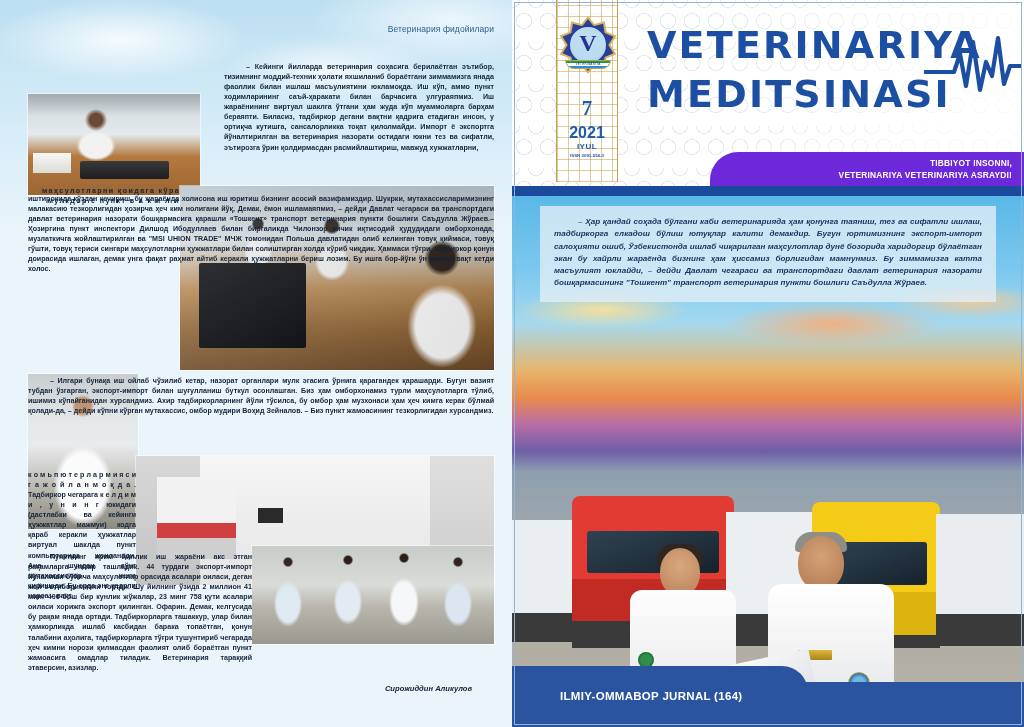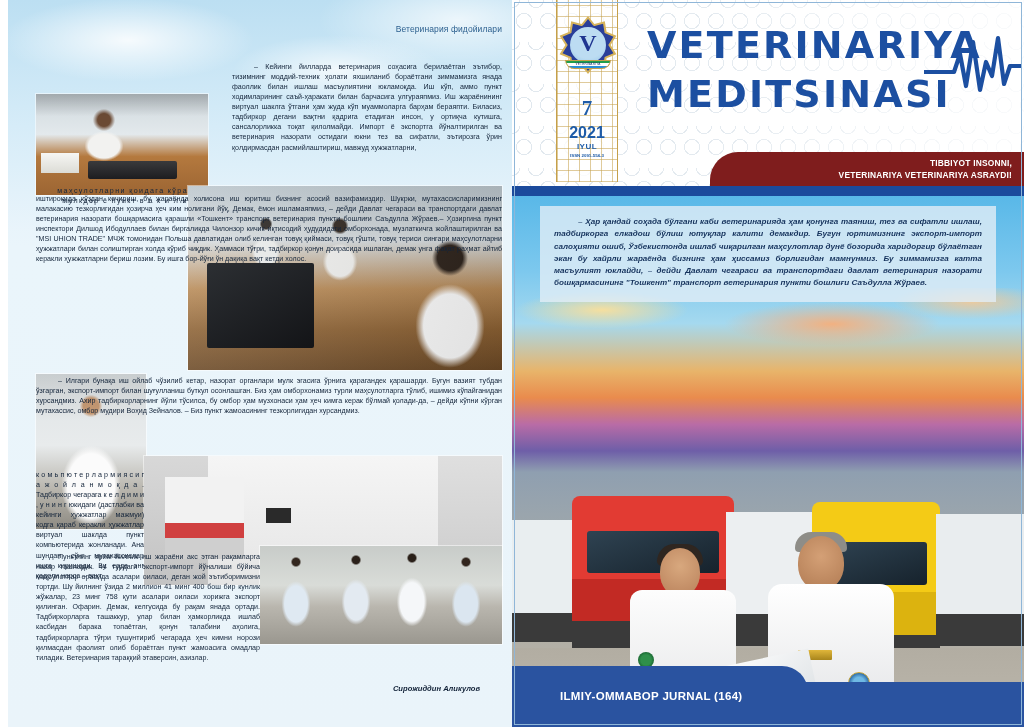--- a/index.html
+++ b/index.html
@@ -10,21 +10,21 @@
     overflow: hidden;
   }
   #spread {
     position: relative;
     width: 1024px; height: 727px;
     background: #ffffff;
   }
 
   
   #left-page {
-    position: absolute; left: 8px; top: 0;
+    position: absolute; left: 0; top: 0;
     width: 512px; height: 727px;
     background: linear-gradient(to bottom, #cfe6f5 0%, #dff0fa 14%, #eaf5fb 34%, #eaf4fa 100%);
     overflow: hidden;
   }
   #left-sky {
     position: absolute; left: 0; top: 0; width: 512px; height: 230px;
     background:
       radial-gradient(ellipse 180px 60px at 120px 40px, rgba(255,255,255,.85), rgba(255,255,255,0) 70%),
       radial-gradient(ellipse 150px 50px at 330px 70px, rgba(255,255,255,.75), rgba(255,255,255,0) 70%),
       radial-gradient(ellipse 200px 70px at 450px 20px, rgba(255,255,255,.7), rgba(255,255,255,0) 70%),
@@ -132,21 +132,21 @@
   }
 
   .bodytext {
     position: absolute;
     font-size: 7.1px;
     line-height: 1.42;
     color: #13243a;
     text-align: justify;
     text-justify: inter-word;
   }
-  .bodytext p { margin: 0; text-indent: 0; }
+  .bodytext p { margin: 0; text-indent: 0; font-weight: bold; }
   .bodytext p.ind { text-indent: 22px; }
   .sig {
     position: absolute; right: 22px; top: 684px;
     font-size: 7.6px; font-weight: bold; font-style: italic; color: #102036;
   }
 
   
   #tx-a { left: 196px; top: 62px;  width: 270px; }
   #tx-b { left: 0px;   top: 186px; width: 152px; text-align: right; }
   #tx-c { left: 0px;   top: 194px; width: 466px; }
@@ -246,21 +246,21 @@
   }
   #brand .l1, #brand .l2 {
     font-size: 38px; font-weight: bold; color: #1c4fa1;
     letter-spacing: 2.2px; line-height: 38px;
     font-family: "DejaVu Sans", sans-serif;
   }
   #brand .l2 { margin-top: 11px; }
   #ecg { position: absolute; left: 412px; top: 32px; width: 98px; height: 72px; }
   #tagline-bar {
     position: absolute; left: 198px; top: 152px; width: 314px; height: 34px;
-    background: #7f1d1d;
+    background: #6d28d9;
     border-top-left-radius: 28px;
   }
   #tagline {
     position: absolute; right: 12px; top: 5px;
     text-align: right; color: #ffffff; font-size: 8.4px; font-weight: bold;
     line-height: 12px; letter-spacing: .2px;
   }
   #blue-band {
     position: absolute; left: 0; top: 186px; width: 512px; height: 10px;
     background: #1b4a9c;

